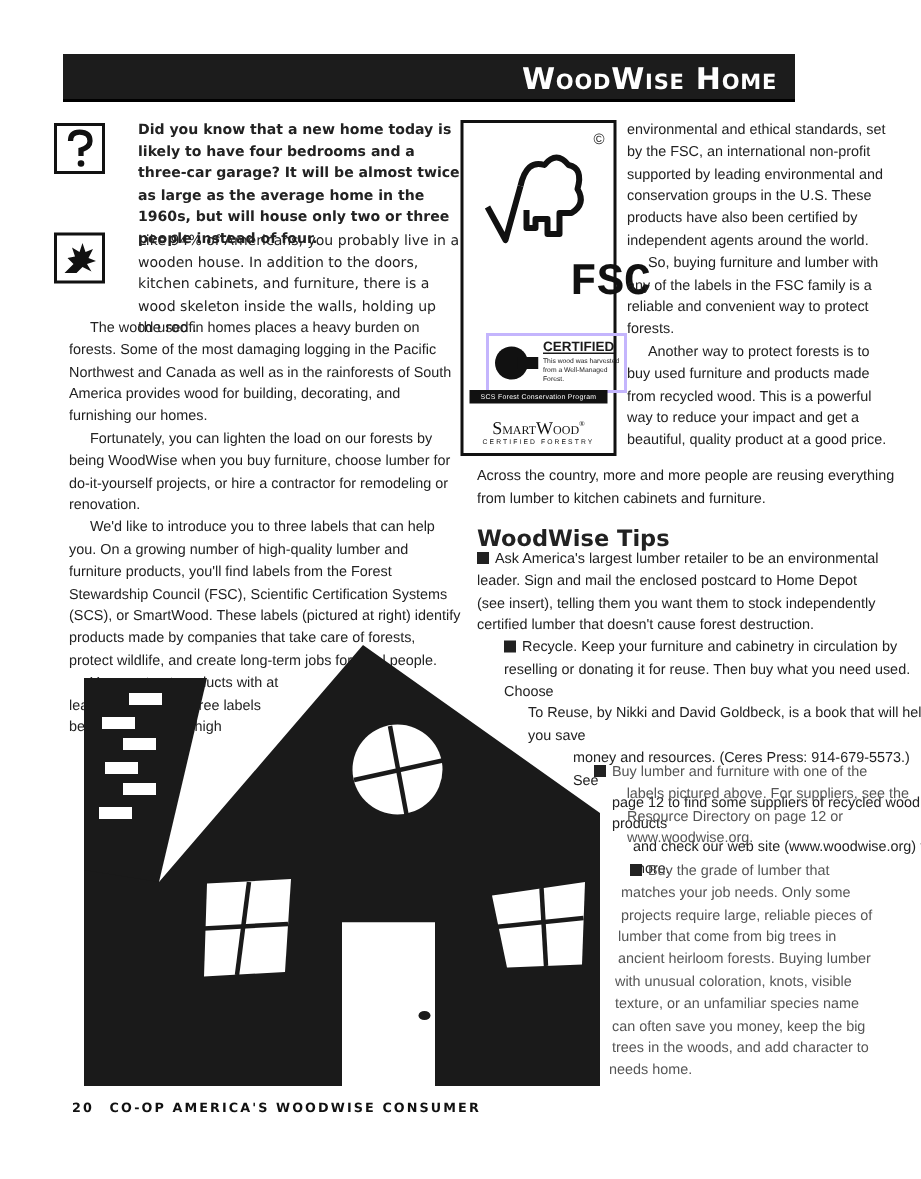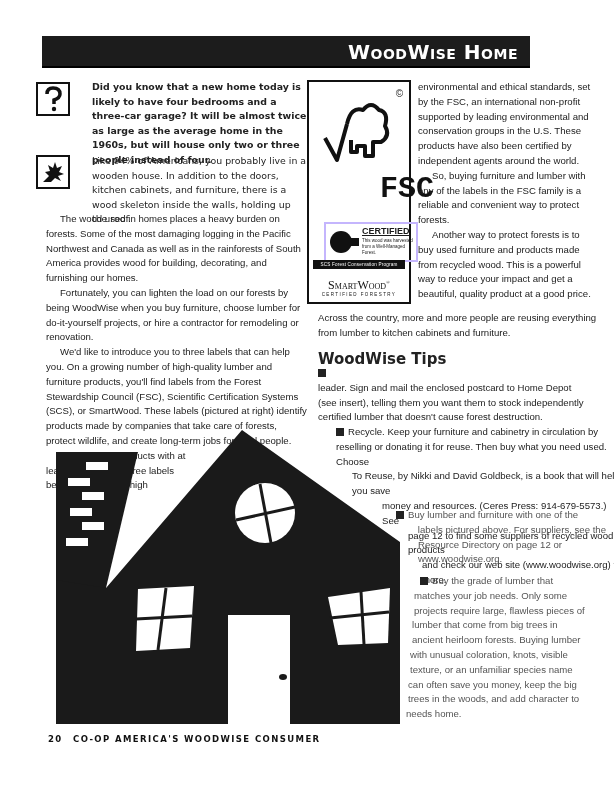--- a/index.html
+++ b/index.html
@@ -114,21 +114,21 @@
   <p class="indent">So, buying furniture and lumber with any of the labels in the FSC family is a reliable and convenient way to protect forests.</p>
   <p class="indent">Another way to protect forests is to buy used furniture and products made from recycled wood. This is a powerful way to reduce your impact and get a beautiful, quality product at a good price.</p>
 </div>
 <div class="txt" style="left:318px; top:311px; width:280px;">
   <p>Across the country, more and more people are reusing everything from lumber to kitchen cabinets and furniture.</p>
 </div>
 
 <div class="tips-head">WoodWise Tips</div>
 
 <div class="txt" style="left:318px; top:366px; width:285px;">
-  <div><span class="bullet"></span></div>
+  <div><span class="bullet"></span><span>Ask America's largest lumber retailer to be an environmental</span></div>
   <div>leader. Sign and mail the enclosed postcard to Home Depot</div>
   <div>(see insert), telling them you want them to stock independently</div>
   <div>certified lumber that doesn't cause forest destruction.</div>
 </div>
 
 <div class="txt" style="left:336px; top:425px; width:290px;">
   <div><span class="bullet"></span><span>Recycle. Keep your furniture and cabinetry in circulation by</span></div>
   <div>reselling or donating it for reuse. Then buy what you need used. Choose</div>
   <div style="padding-left:16px;">To Reuse, by Nikki and David Goldbeck, is a book that will help you save</div>
   <div style="padding-left:46px;">money and resources. (Ceres Press: 914-679-5573.) See</div>
@@ -139,21 +139,21 @@
 <div class="txt faded" style="left:396px; top:508px; width:210px;">
   <div><span class="bullet"></span><span>Buy lumber and furniture with one of the</span></div>
   <div style="padding-left:16px;text-align:right;">labels pictured above. For suppliers, see the</div>
   <div style="padding-left:22px;">Resource Directory on page 12 or</div>
   <div style="padding-left:22px;">www.woodwise.org.</div>
 </div>
 
 <div class="txt faded" style="left:404px; top:574px; width:200px;">
   <div style="padding-left:16px;"><span class="bullet"></span><span>Buy the grade of lumber that</span></div>
   <div style="padding-left:10px;">matches your job needs. Only some</div>
-  <div style="padding-left:10px;">projects require large, flawless pieces of</div>
+  <div style="padding-left:10px;">projects require large, reliable pieces of</div>
   <div style="padding-left:8px;">lumber that come from big trees in</div>
   <div style="padding-left:8px;">ancient heirloom forests. Buying lumber</div>
   <div style="padding-left:6px;">with unusual coloration, knots, visible</div>
   <div style="padding-left:6px;">texture, or an unfamiliar species name</div>
   <div style="padding-left:4px;">can often save you money, keep the big</div>
   <div style="padding-left:4px;">trees in the woods, and add character to</div>
   <div style="padding-left:2px;">needs home.</div>
 </div>
 
 <div style="position:absolute; left:0; top:0;">

